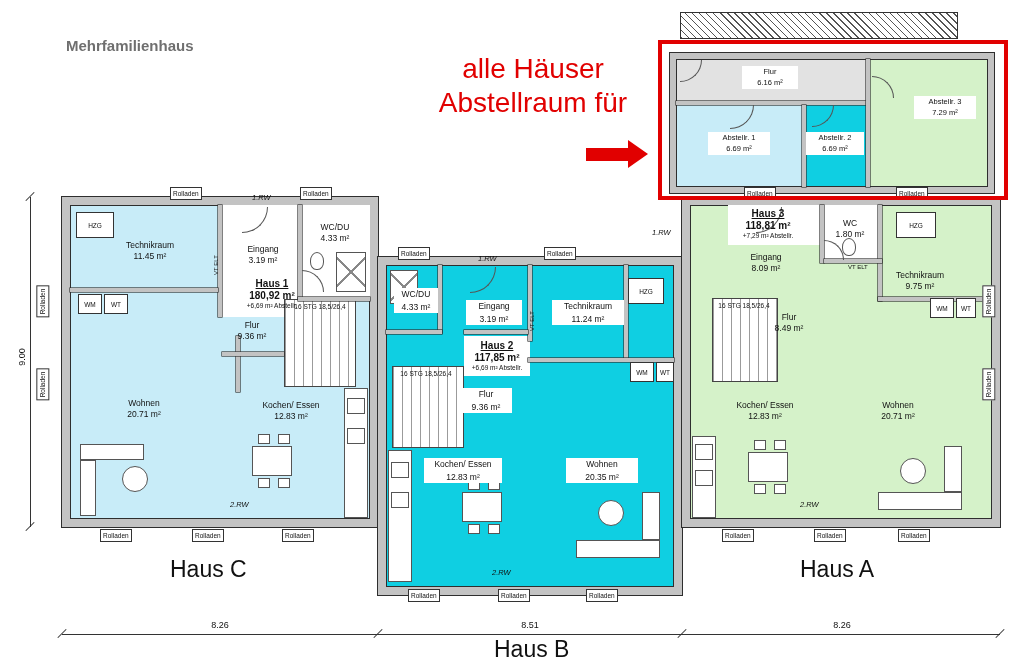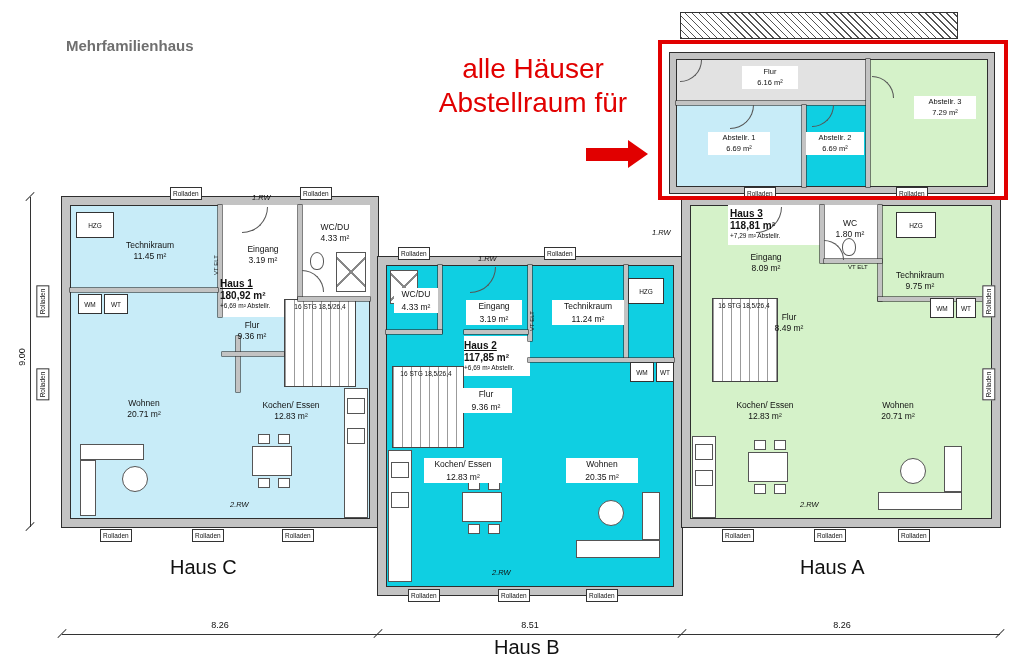--- a/index.html
+++ b/index.html
@@ -22,21 +22,21 @@
   .sbox { position: absolute; background: #fff; border: 1px solid #333; font-size: 6.5px;
           display: flex; align-items: center; justify-content: center; z-index: 4; }
   .roll { position: absolute; background: #fff; border: 1px solid #333; font-size: 6.5px;
           line-height: 9px; padding: 1px 2px; white-space: nowrap; z-index: 6; }
   .roll.v { transform: rotate(-90deg); }
   .rw { position: absolute; font-size: 7.5px; font-style: italic; z-index: 5; }
 
   .rlab { position: absolute; text-align: center; font-size: 8.5px; line-height: 1.25; z-index: 5; }
   .rlab span { display: block; }
   .chiplab { background: #fff; padding: 1px 2px; }
-  .ulab { position: absolute; line-height: 1.2; z-index: 5; }
+  .ulab { position: absolute; text-align: center; line-height: 1.2; z-index: 5; }
   .ulab .un { display: block; font-weight: bold; font-size: 10px; text-decoration: underline; }
   .ulab .ua { display: block; font-weight: bold; font-size: 10px; }
   .ulab .ux { display: block; font-size: 6.5px; }
   .tiny { position: absolute; font-size: 6px; z-index: 5; white-space: nowrap; }
   .tiny.v { transform: rotate(-90deg); }
   .stairlab { position: absolute; font-size: 6.5px; text-align: center; z-index: 5; line-height: 1.3; }
 
   .furn { position: absolute; background: #fff; border: 1px solid #555; z-index: 3; }
   .furn.round { border-radius: 50%; }
   .toilet { position: absolute; background: #fff; border: 1px solid #555;
@@ -50,21 +50,21 @@
 
   .hatch { position: absolute; background-color: #fff; border: 1px solid #333;
            background-image: repeating-linear-gradient(45deg, #555 0 1px, transparent 1px 5px); }
 
   .dimh { position: absolute; border-top: 1px solid #333; height: 0; }
   .dimv { position: absolute; border-left: 1px solid #333; width: 0; }
   .tick { position: absolute; width: 12px; height: 1px; background: #333; transform: rotate(-45deg); }
   .dlab { position: absolute; font-size: 9px; text-align: center; width: 60px; }
   .dlab.v { transform: rotate(-90deg); }
 
-  .hlabel { position: absolute; font-size: 20px; z-index: 5; text-align: center; }
+  .hlabel { position: absolute; font-size: 23px; z-index: 5; text-align: center; }
 
   .red-frame { position: absolute; left: 658px; top: 40px; width: 350px; height: 160px;
                border: 4px solid #e10000; z-index: 8; }
   .red-head { position: absolute; left: 408px; top: 52px; width: 250px; text-align: center;
               color: #e10000; font-size: 28px; line-height: 1.2; z-index: 8; }
   .arrow-shaft { position: absolute; left: 586px; top: 148px; width: 42px; height: 13px;
                  background: #e10000; z-index: 8; }
   .arrow-head { position: absolute; left: 628px; top: 140px; width: 0; height: 0;
                 border-left: 20px solid #e10000; border-top: 14px solid transparent;
                 border-bottom: 14px solid transparent; z-index: 8; }
@@ -120,21 +120,21 @@
     <span>11.45 m²</span>
   </div>
   <div class="rlab" style="left:234px;top:244px;width:58px">
     <span>Eingang</span>
     <span>3.19 m²</span>
   </div>
   <div class="rlab" style="left:306px;top:222px;width:58px">
     <span>WC/DU</span>
     <span>4.33 m²</span>
   </div>
-  <div class="ulab" style="left:220px;top:278px;width:74px">
+  <div class="ulab" style="left:235px;top:278px;width:74px">
     <span class="un">Haus 1</span>
     <span class="ua">180,92 m²</span>
     <span class="ux">+6,69 m² Abstellr.</span>
   </div>
   <div class="rlab" style="left:226px;top:320px;width:52px">
     <span>Flur</span>
     <span>9.36 m²</span>
   </div>
   <div class="stairlab" style="left:292px;top:303px;width:56px">16 STG 18,5/26,4</div>
   <div class="rlab" style="left:108px;top:398px;width:72px">

